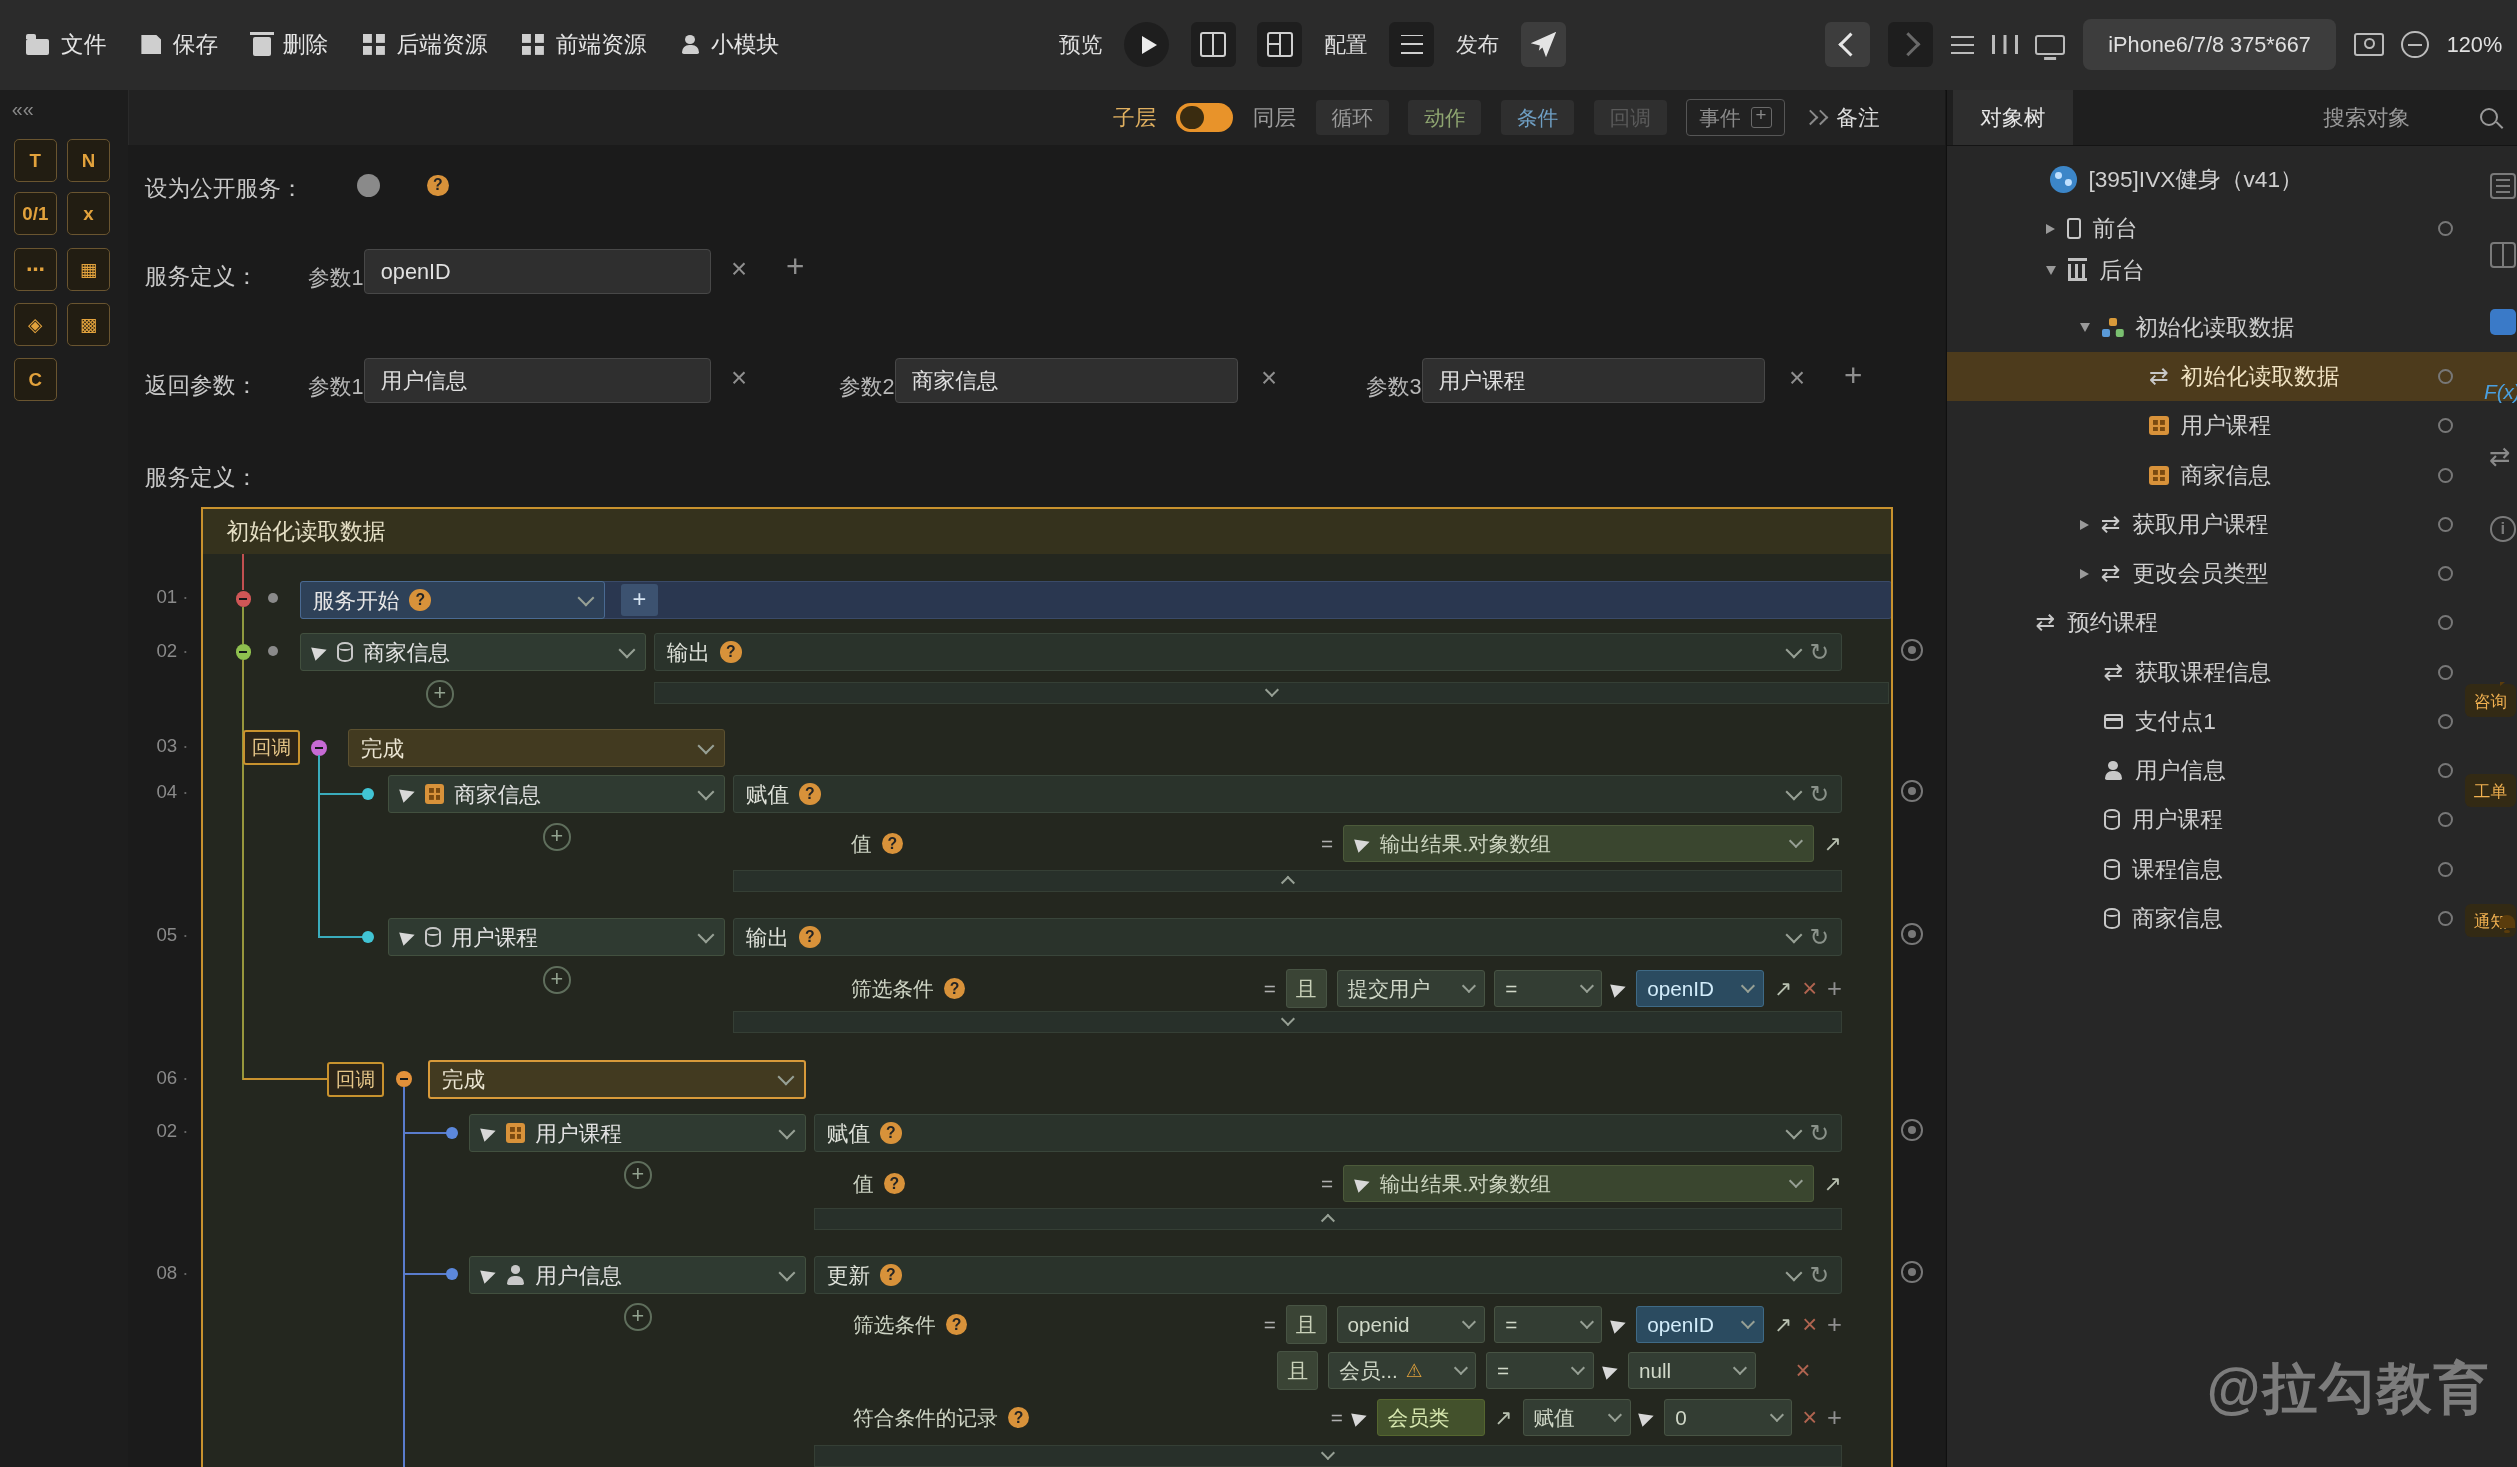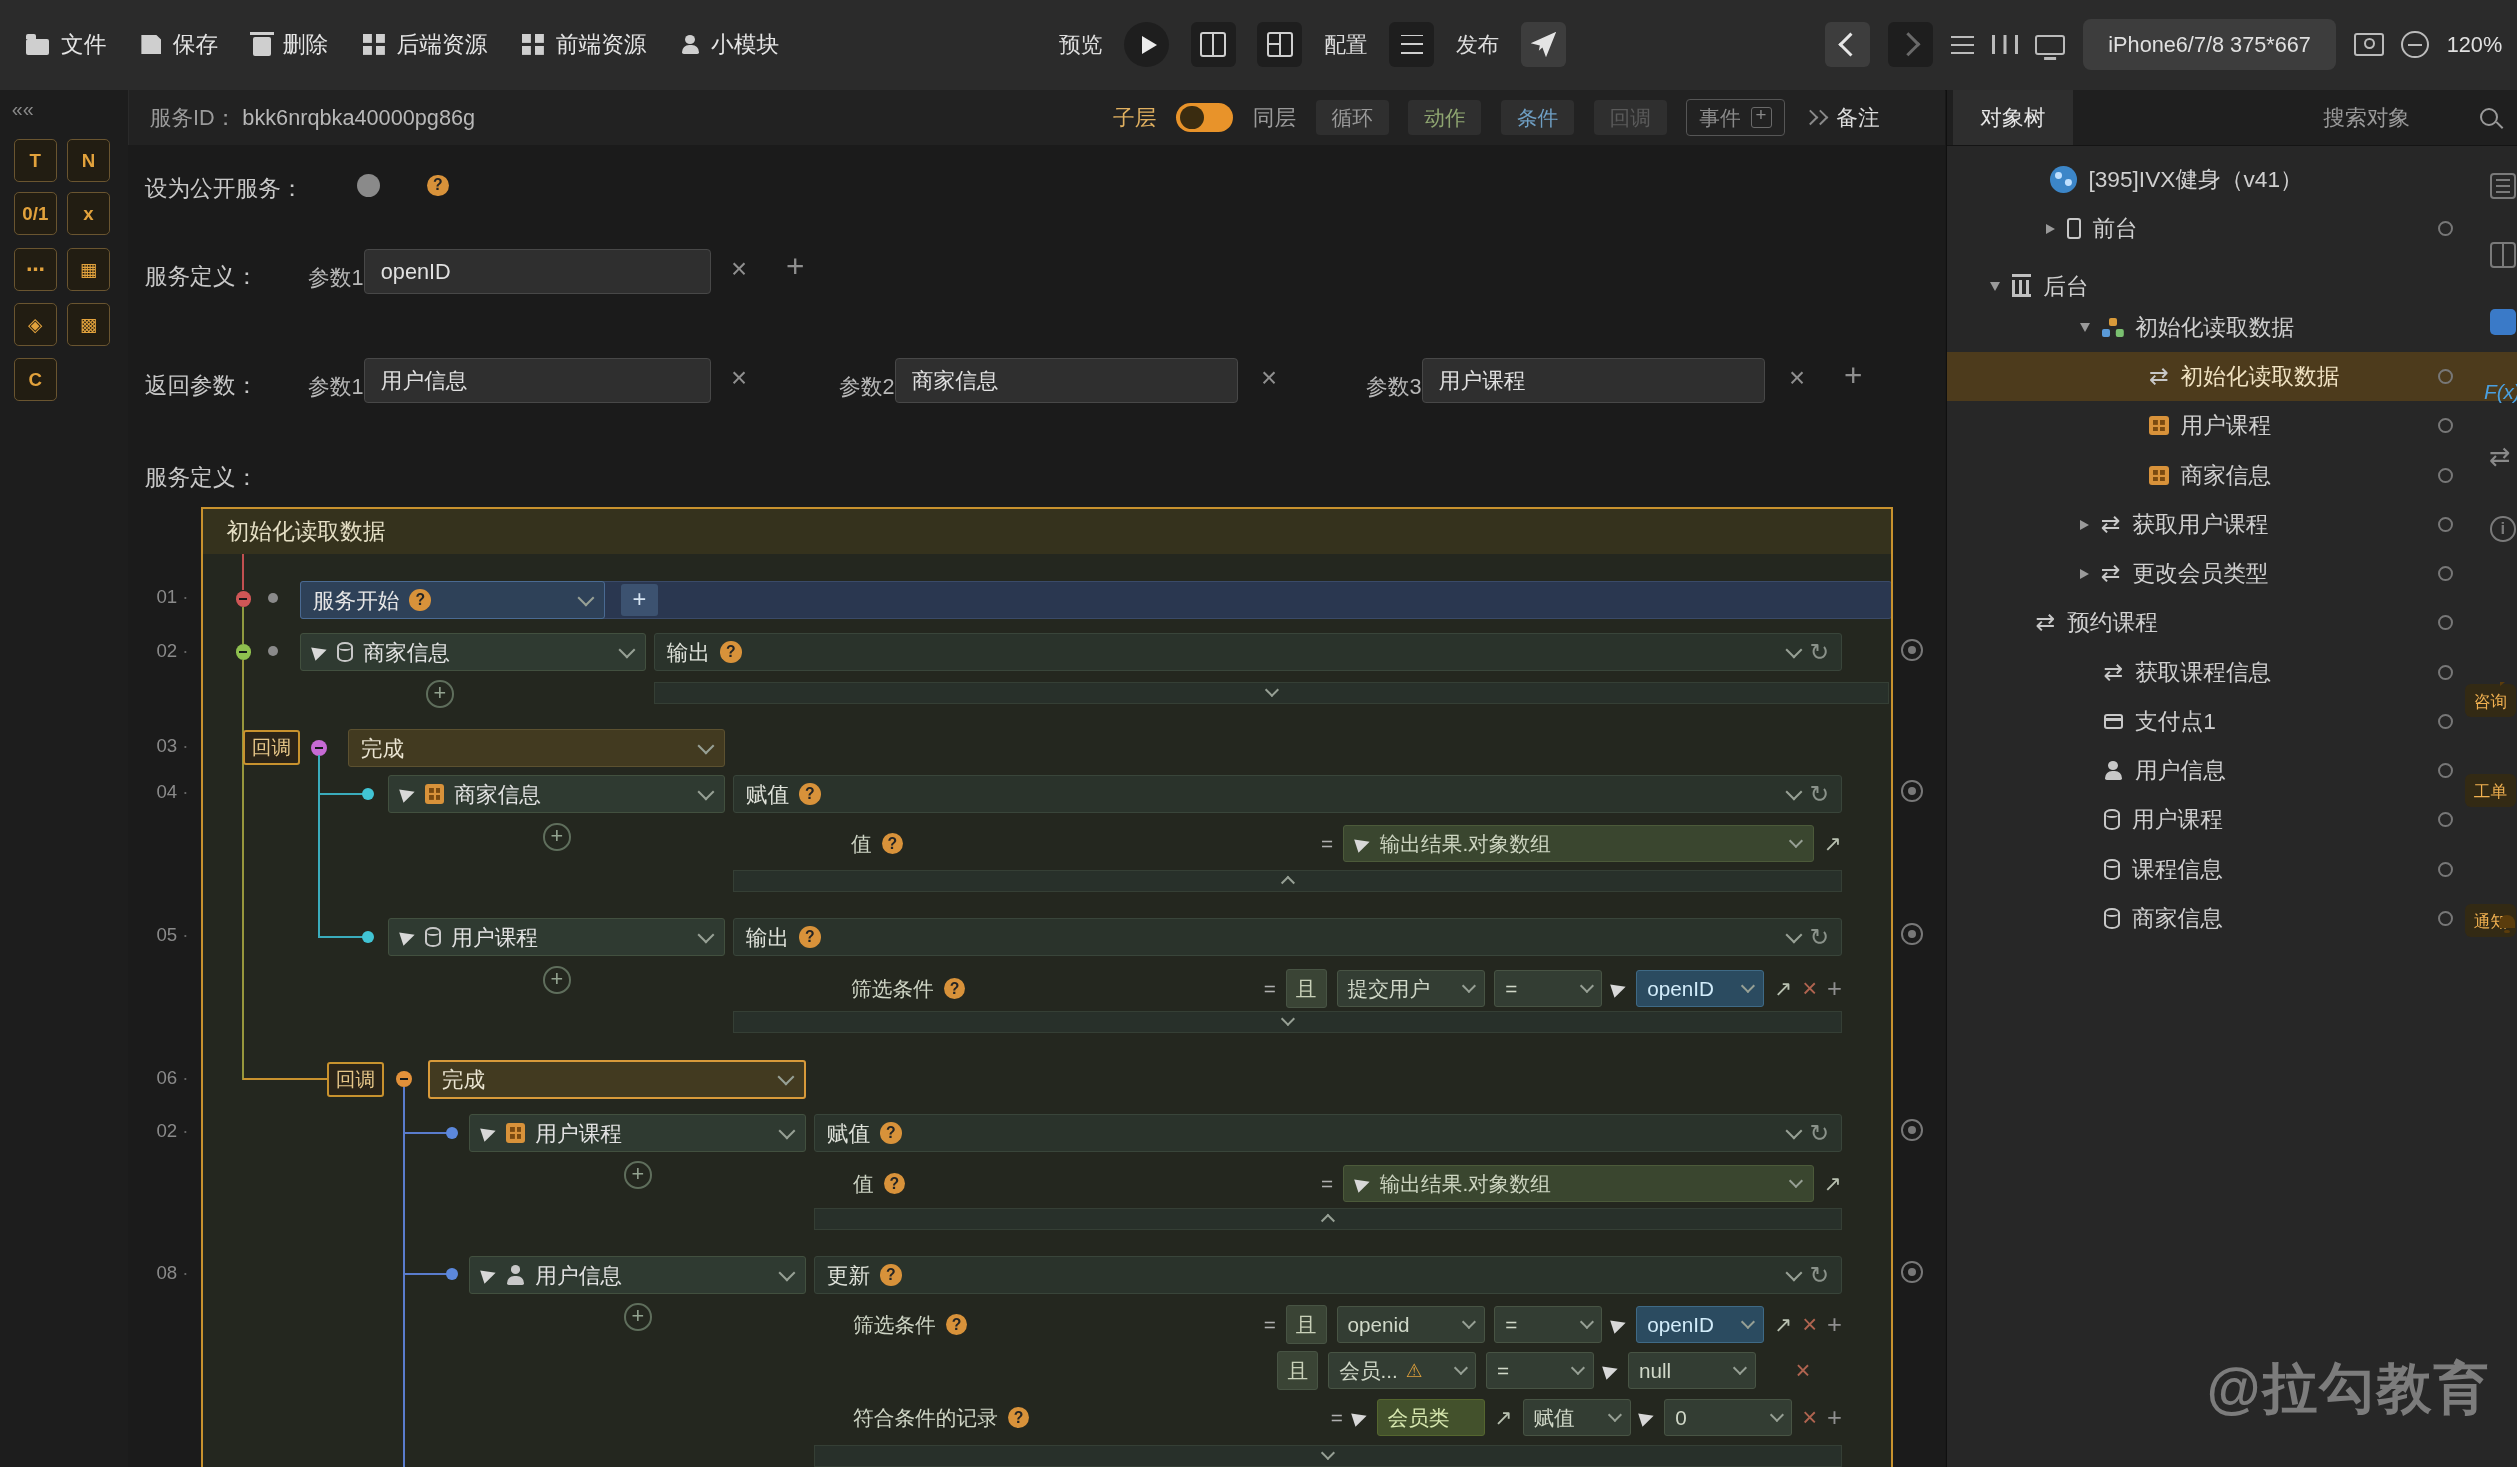--- a/index.html
+++ b/index.html
@@ -280,24 +280,20 @@
       <span class="device-box">
         <span>iPhone6/7/8 375*667</span>
       </span>
       <span class="cam-icon"></span>
       <span class="zoom-icon"></span>
       <span class="zoom-text">120%</span>
     </div>
   </header>
 
   <div class="servicebar">
-    <div class="sid">
-      <span>服务ID：</span>
-      <span class="sid-val">bkk6nrqbka40000pg86g</span>
-    </div>
     <div class="sb-center">
       <span style="color:#e0b060">子层</span>
       <span class="toggle on">
           <span class="knob"></span>
         </span>
       <span style="color:#9a9a9a">同层</span>
       <span class="mode-chip" style="color:#9a9a9a">循环</span>
       <span class="mode-chip" style="color:#8fa671">动作</span>
       <span class="mode-chip" style="color:#6f9fc4">条件</span>
       <span class="mode-chip" style="color:#5a5a5a">回调</span>
@@ -658,21 +654,21 @@
     <div class="trow" style="top:65px;padding-left:103px">
       <span class="globe-icon"></span>
       <span>[395]IVX健身（v41）</span>
     </div>
     <div class="trow" style="top:114px;padding-left:99px">
       <span class="tri-r"></span>
       <span class="phone-icon"></span>
       <span>前台</span>
       <span class="odot"></span>
     </div>
-    <div class="trow" style="top:172px;padding-left:43px">
+    <div class="trow" style="top:156px;padding-left:99px">
       <span class="tri-d"></span>
       <span class="bank-icon"></span>
       <span>后台</span>
     </div>
     <div class="trow" style="top:213px;padding-left:133px">
       <span class="tri-d"></span>
       <span class="nodes-icon"></span>
       <span>初始化读取数据</span>
     </div>
     <div class="trow sel" style="top:262px;padding-left:202px">

